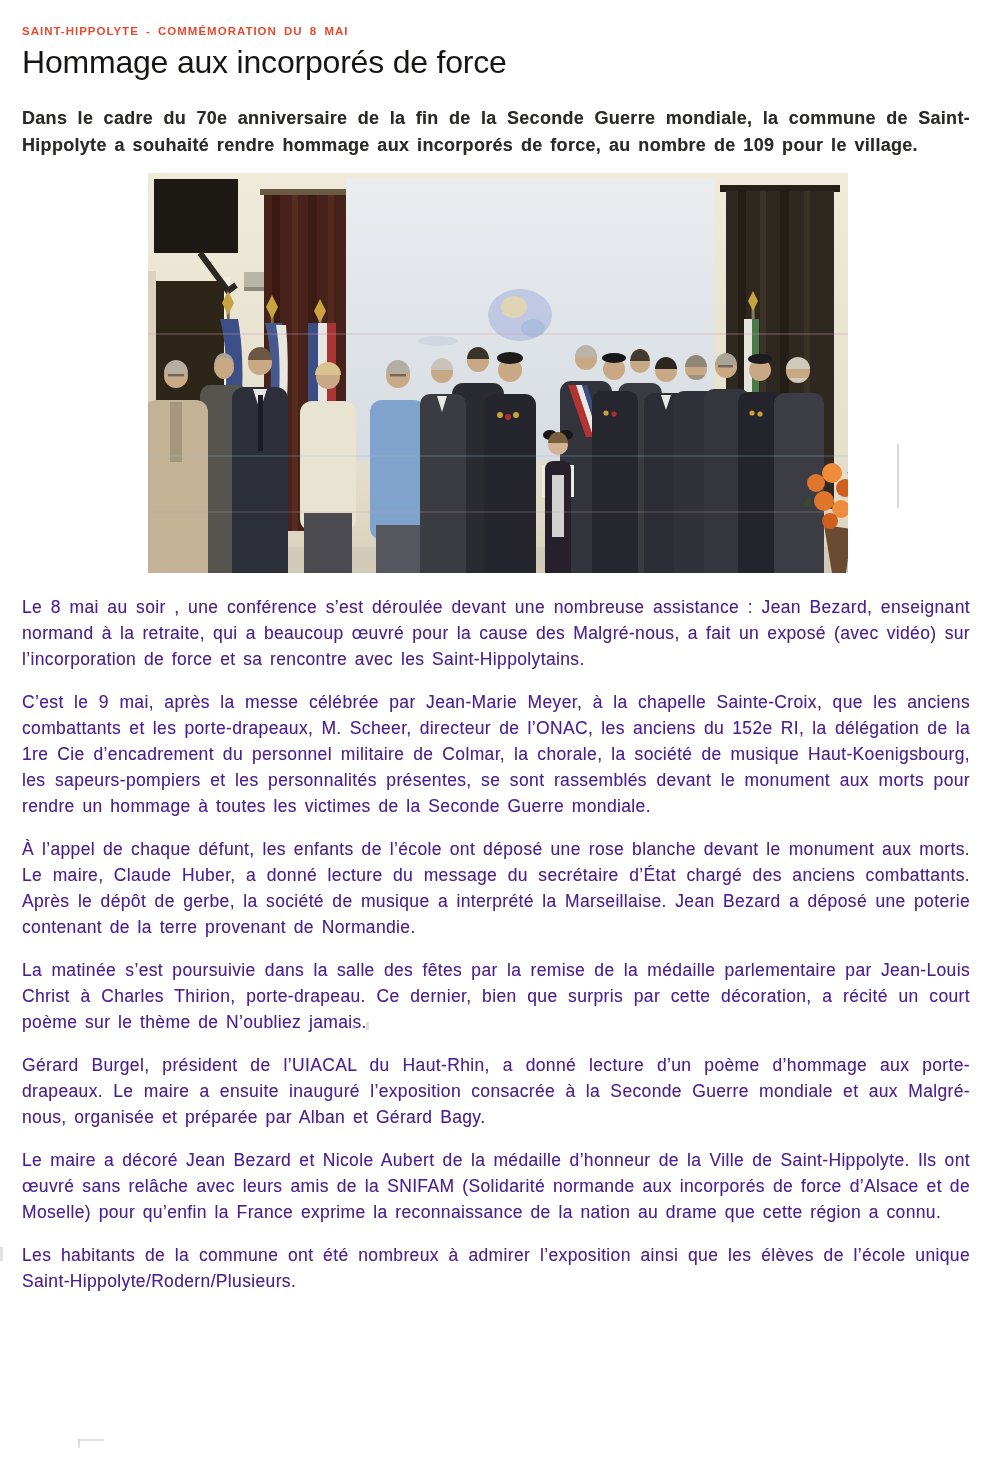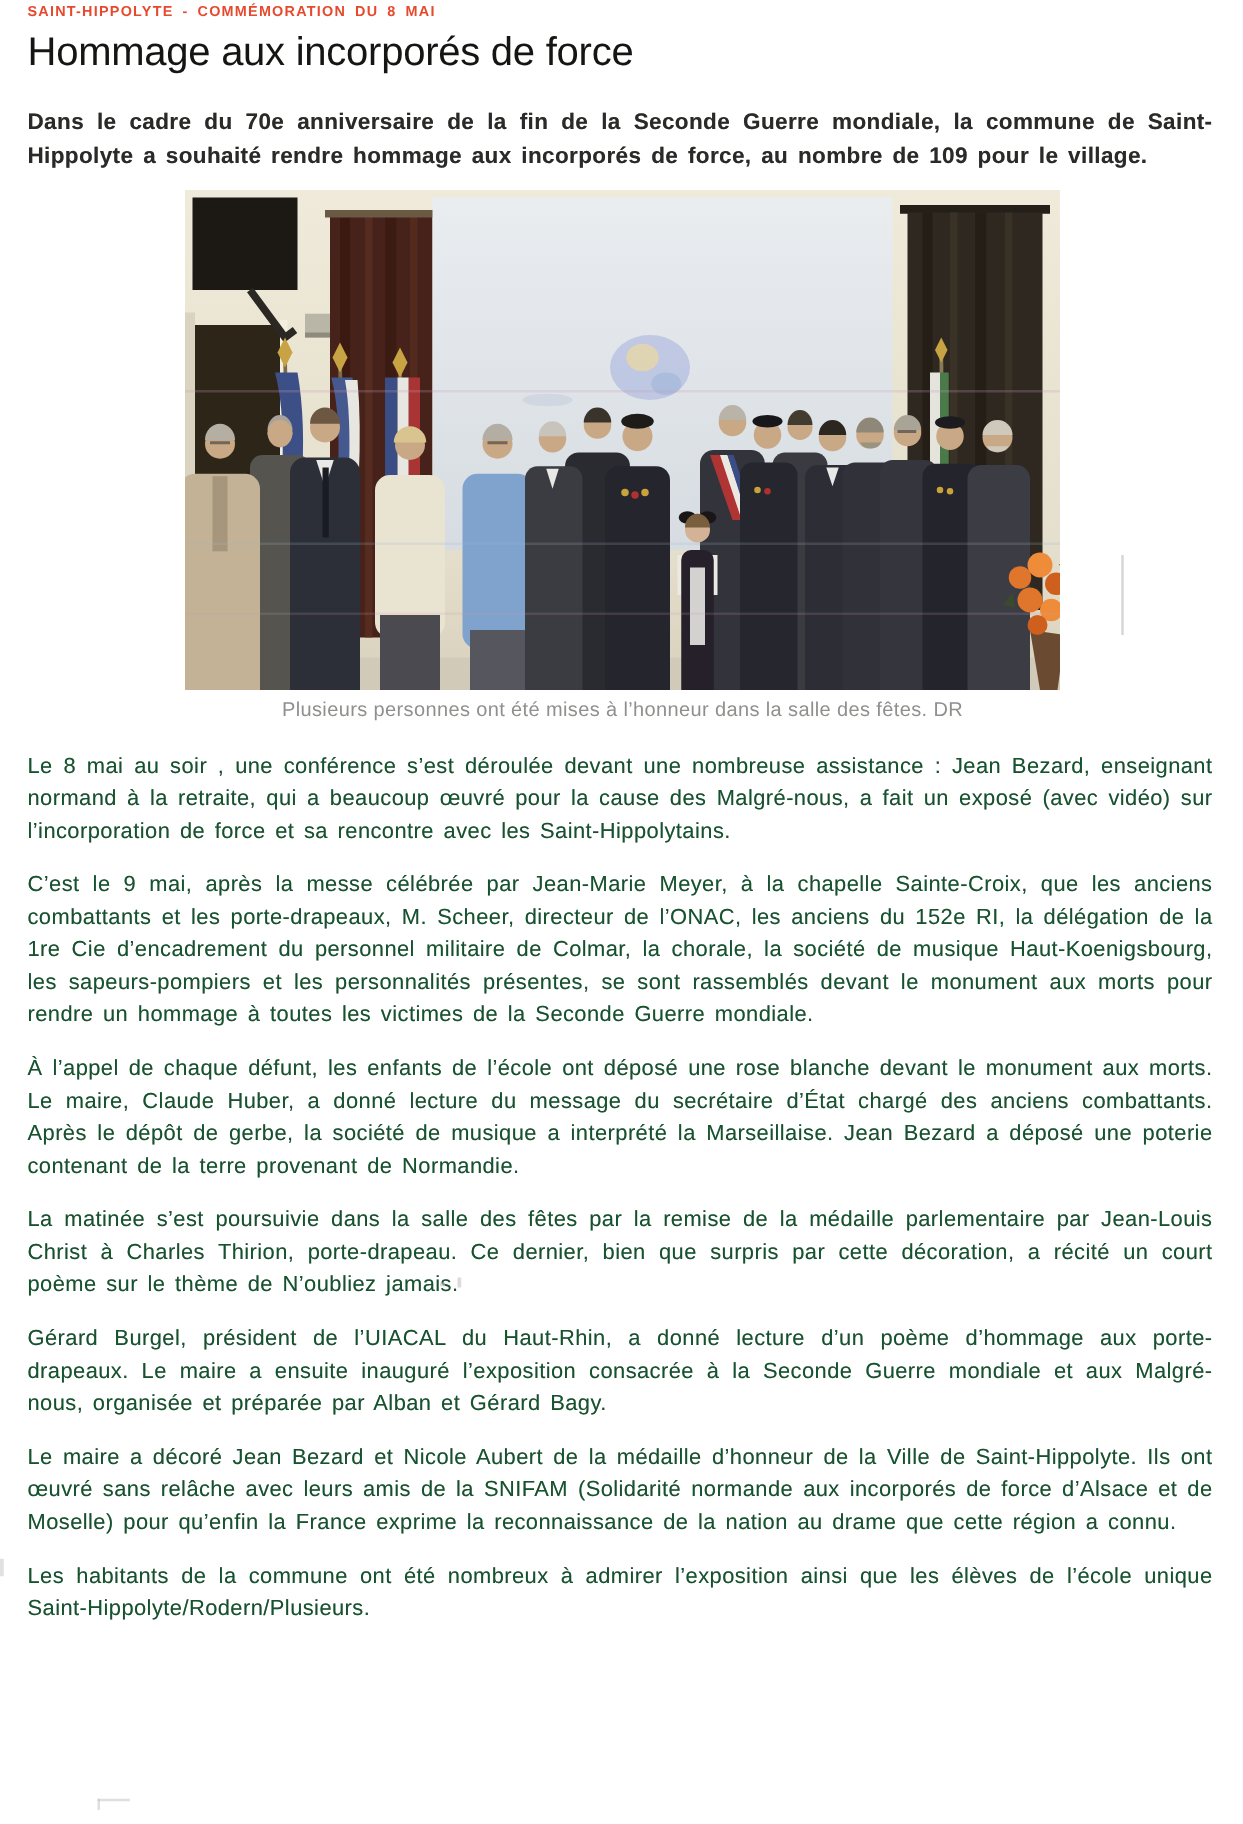--- a/index.html
+++ b/index.html
@@ -3,21 +3,21 @@
 <meta charset="utf-8">
 <style>
   html,body{margin:0;padding:0;background:#ffffff;}
   .page{
     position:relative;
     width:994px;height:1459px;
     background:#ffffff;
     font-family:"Liberation Sans", sans-serif;
     overflow:hidden;
   }
-  .content{padding:4px 24px 0 22px;}
+  .content{padding:25px 24px 0 22px;}
 
   .kicker{
     font-size:11.5px;font-weight:bold;color:#e64a2e;
     letter-spacing:1px;word-spacing:3px;
   }
   .headline{
     margin:7px 0 0 0;
     font-size:32px;font-weight:normal;color:#151513;
     letter-spacing:-0.2px;
   }
@@ -29,21 +29,21 @@
     text-shadow:0 0 0.4px rgba(50,50,48,0.45);
   }
   .photo-figure{margin:15px 0 0 126px;width:700px;height:400px;line-height:0;}
   .caption{
     margin:8px 0 0 126px;width:700px;
     font-size:16px;color:#8f8f8d;text-align:center;
     letter-spacing:0.3px;
   }
   .body-p{
     margin:17px 0 0 0;
-    font-size:17.5px;color:#14532d;
+    font-size:17.5px;color:#4c1d95;
     line-height:26px;text-align:justify;
     letter-spacing:0.35px;word-spacing:2.5px;
     text-shadow:0 0 0.4px rgba(56,56,54,0.4);
   }
   .body-p.first-after-photo{margin-top:21px;}
   .subhead{
     margin:21px 0 0 0;
     font-size:23px;font-weight:bold;color:#4a574c;
     letter-spacing:0.2px;
   }
@@ -284,21 +284,20 @@
           <path d="M662 322 l-8 10 10 2 z" fill="#3a4a2e"></path>
           <path d="M699 300 l9 -8 2 10 z" fill="#3a4a2e"></path>
         </g>
 
         <rect y="160" width="700" height="2" fill="#c89ab8" opacity="0.25"></rect>
         <rect y="282" width="700" height="2" fill="#9ab8c8" opacity="0.2"></rect>
         <rect y="338" width="700" height="2" fill="#c89ab8" opacity="0.18"></rect>
       </svg>
     </figure>
 
-    <div class="caption">Plusieurs personnes ont été mises à l’honneur dans la salle des fêtes. DR</div>
 
     <p class="body-p first-after-photo">Le 8 mai au soir , une conférence s’est déroulée devant une nombreuse assistance : Jean Bezard, enseignant normand à la retraite, qui a beaucoup œuvré pour la cause des Malgré-nous, a fait un exposé (avec vidéo) sur l’incorporation de force et sa rencontre avec les Saint-Hippolytains.</p>
     <p class="body-p">C’est le 9 mai, après la messe célébrée par Jean-Marie Meyer, à la chapelle Sainte-Croix, que les anciens combattants et les porte-drapeaux, M. Scheer, directeur de l’ONAC, les anciens du 152e RI, la délégation de la 1re Cie d’encadrement du personnel militaire de Colmar, la chorale, la société de musique Haut-Koenigsbourg, les sapeurs-pompiers et les personnalités présentes, se sont rassemblés devant le monument aux morts pour rendre un hommage à toutes les victimes de la Seconde Guerre mondiale.</p>
     <p class="body-p">À l’appel de chaque défunt, les enfants de l’école ont déposé une rose blanche devant le monument aux morts. Le maire, Claude Huber, a donné lecture du message du secrétaire d’État chargé des anciens combattants. Après le dépôt de gerbe, la société de musique a interprété la Marseillaise. Jean Bezard a déposé une poterie contenant de la terre provenant de Normandie.</p>
 
 
     <p class="body-p">La matinée s’est poursuivie dans la salle des fêtes par la remise de la médaille parlementaire par Jean-Louis Christ à Charles Thirion, porte-drapeau. Ce dernier, bien que surpris par cette décoration, a récité un court poème sur le thème de N’oubliez jamais.</p>
     <p class="body-p">Gérard Burgel, président de l’UIACAL du Haut-Rhin, a donné lecture d’un poème d’hommage aux porte-drapeaux. Le maire a ensuite inauguré l’exposition consacrée à la Seconde Guerre mondiale et aux Malgré-nous, organisée et préparée par Alban et Gérard Bagy.</p>
     <p class="body-p">Le maire a décoré Jean Bezard et Nicole Aubert de la médaille d’honneur de la Ville de Saint-Hippolyte. Ils ont œuvré sans relâche avec leurs amis de la SNIFAM (Solidarité normande aux incorporés de force d’Alsace et de Moselle) pour qu’enfin la France exprime la reconnaissance de la nation au drame que cette région a connu.</p>
     <p class="body-p">Les habitants de la commune ont été nombreux à admirer l’exposition ainsi que les élèves de l’école unique Saint-Hippolyte/Rodern/Plusieurs.</p>

